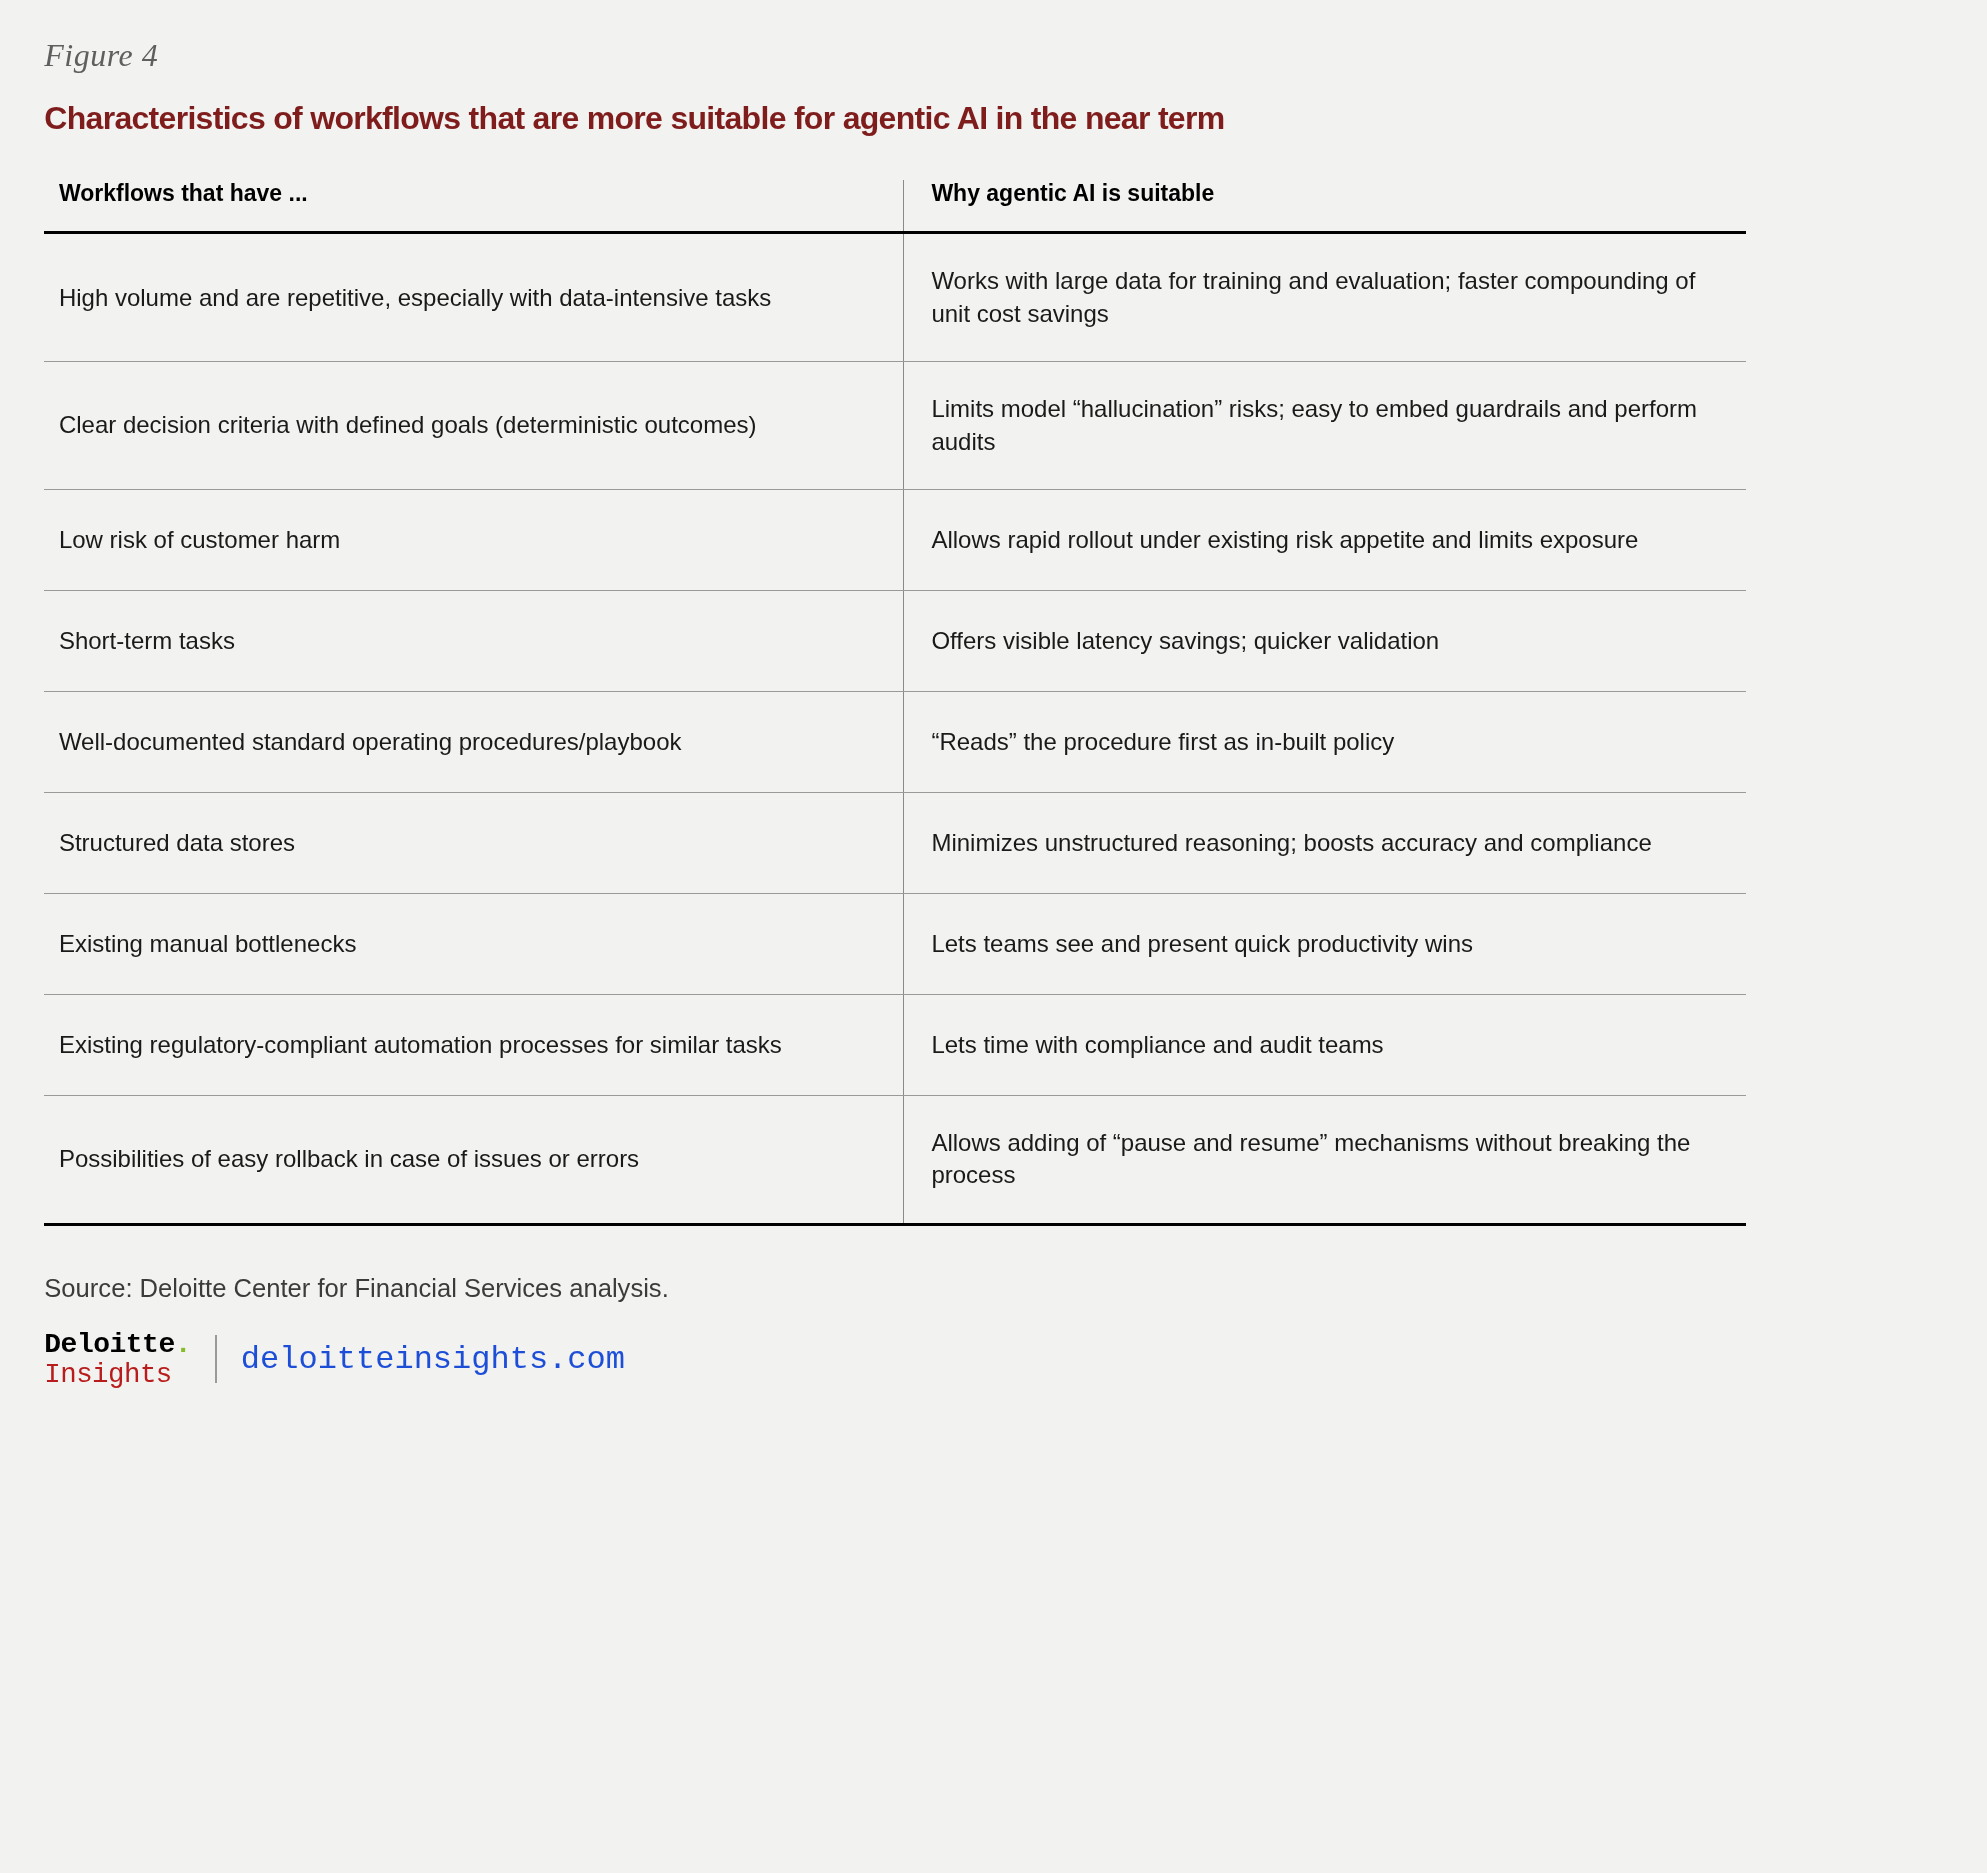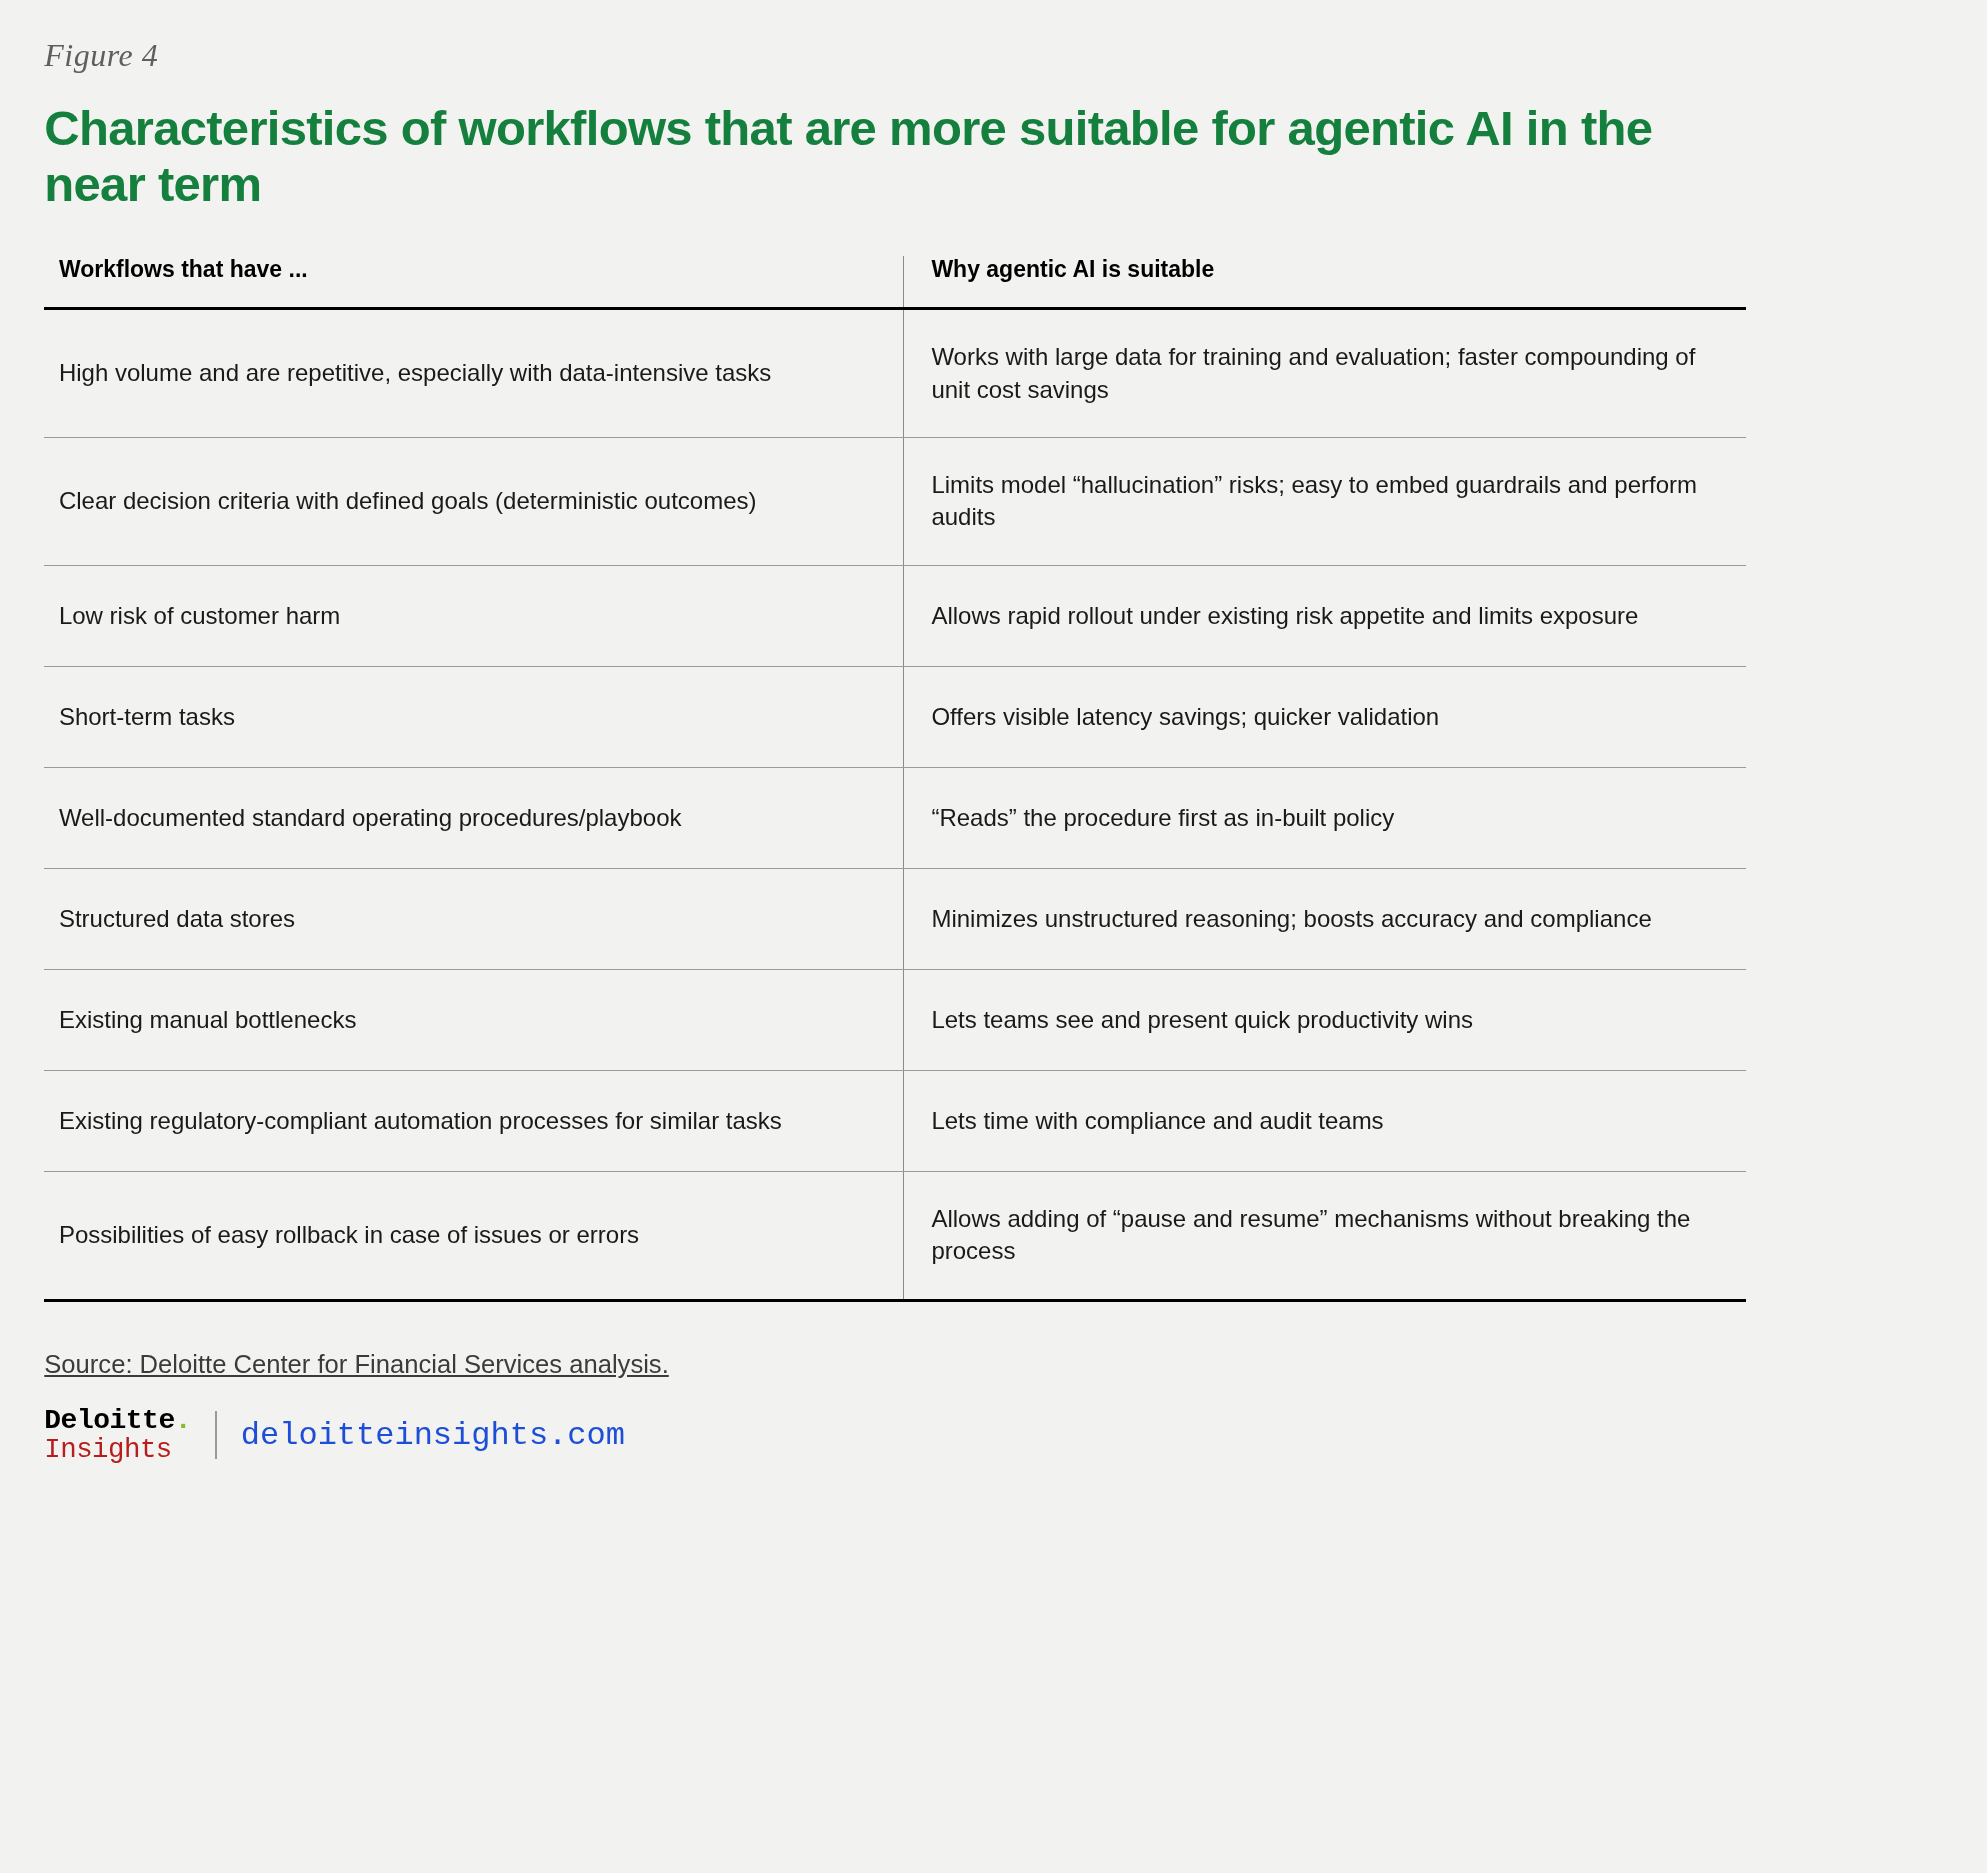--- a/index.html
+++ b/index.html
@@ -26,23 +26,23 @@
     font-style: italic;
     font-size: 32px;
     color: #5f5f5f;
     padding-top: 37px;
     padding-left: 7.3px;
     letter-spacing: 0.5px;
   }
   .figure-title {
     font-family: "Liberation Sans", sans-serif;
     font-weight: bold;
-    font-size: 49px;
+    font-size: 32px;
     letter-spacing: -0.7px;
-    color: #15803d;
+    color: #7f1d1d;
     padding-left: 7.3px;
     padding-top: 25.6px;
     line-height: 1.15;
   }
   .table-wrap {
     margin-top: 44px;
     padding-left: 7.3px;
     padding-right: 7.3px;
     position: relative;
   }
@@ -83,21 +83,20 @@
     border-left: 1.8px solid #8a8a8a;
   }
   .fig-table tbody tr:last-child td {
     border-bottom: 3.7px solid #000;
   }
   .source {
     margin-top: 48px;
     padding-left: 7.3px;
     font-size: 25.6px;
     color: #3b3b3b;
-    text-decoration: underline;
   }
   .footer {
     margin-top: 28px;
     padding-left: 7.3px;
     display: flex;
     align-items: center;
     gap: 24px;
     font-family: Liberation Mono, monospace;
   }
   .logo {

